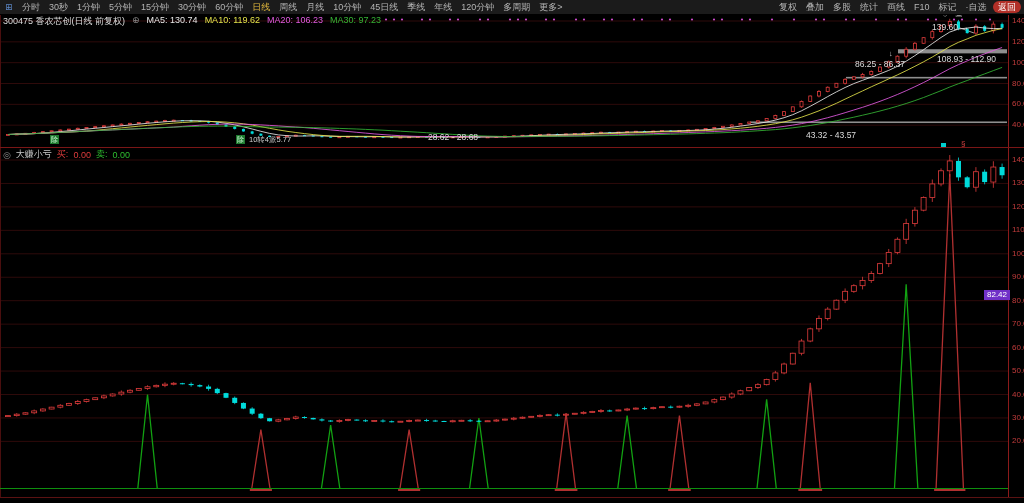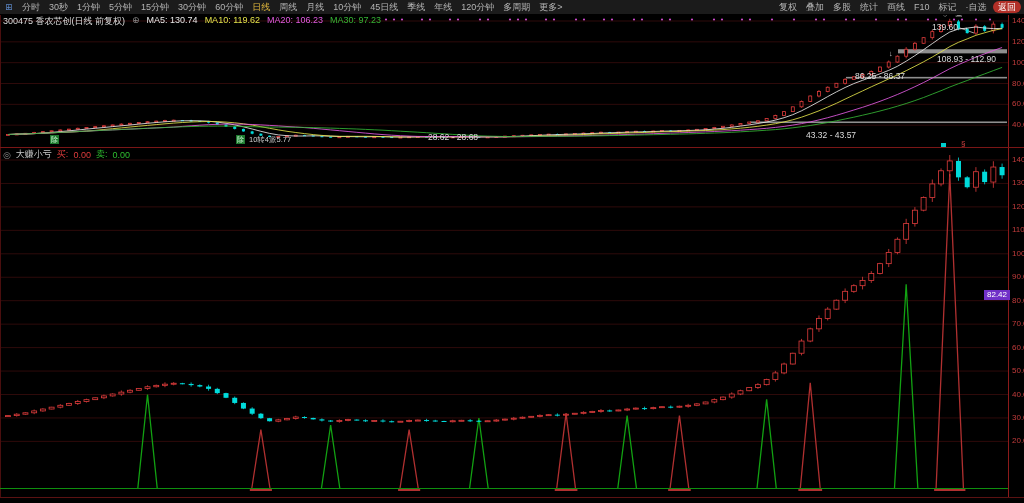--- a/index.html
+++ b/index.html
@@ -655,21 +655,21 @@
       <div class="axis-label" style="top: 343.6px; left: 1012px;">60.00</div>
       <div class="axis-label" style="top: 367.05px; left: 1012px;">50.00</div>
       <div class="axis-label" style="top: 390.5px; left: 1012px;">40.00</div>
       <div class="axis-label" style="top: 413.95px; left: 1012px;">30.00</div>
       <div class="axis-label" style="top: 437.4px; left: 1012px;">20.00</div>
       <div class="highlight-box" style="background: rgb(112, 48, 200); top: 290.025px; left: 984px;">82.42</div>
     </div>
   <div id="overlay">
       <div class="annotation" style="left: 932px; top: 23px;">139.60 →</div>
       <div class="annotation" style="left: 937px; top: 55px;">108.93 - 112.90</div>
-      <div class="annotation" style="left: 855px; top: 72px;">86.25 - 86.37</div>
+      <div class="annotation" style="left: 855px; top: 60px;">86.25 - 86.37</div>
       <div class="annotation" style="left: 778px; top: 131px; padding-left: 28px;">43.32 - 43.57</div>
       <div class="annotation" style="left: 428px; top: 133px;">28.62 - 28.68</div>
       <div class="annotation small" style="left: 249px; top: 135px;">10转4派5.77</div>
       <div class="annotation small" style="left: 889px; top: 49px;">↓</div>
       <div class="badge" style="left: 50px; top: 135px;">除</div>
       <div class="badge" style="left: 236px; top: 135px;">除</div>
     </div>
 
   <div class="ind-bar">
     <span class="dim">◎</span>

